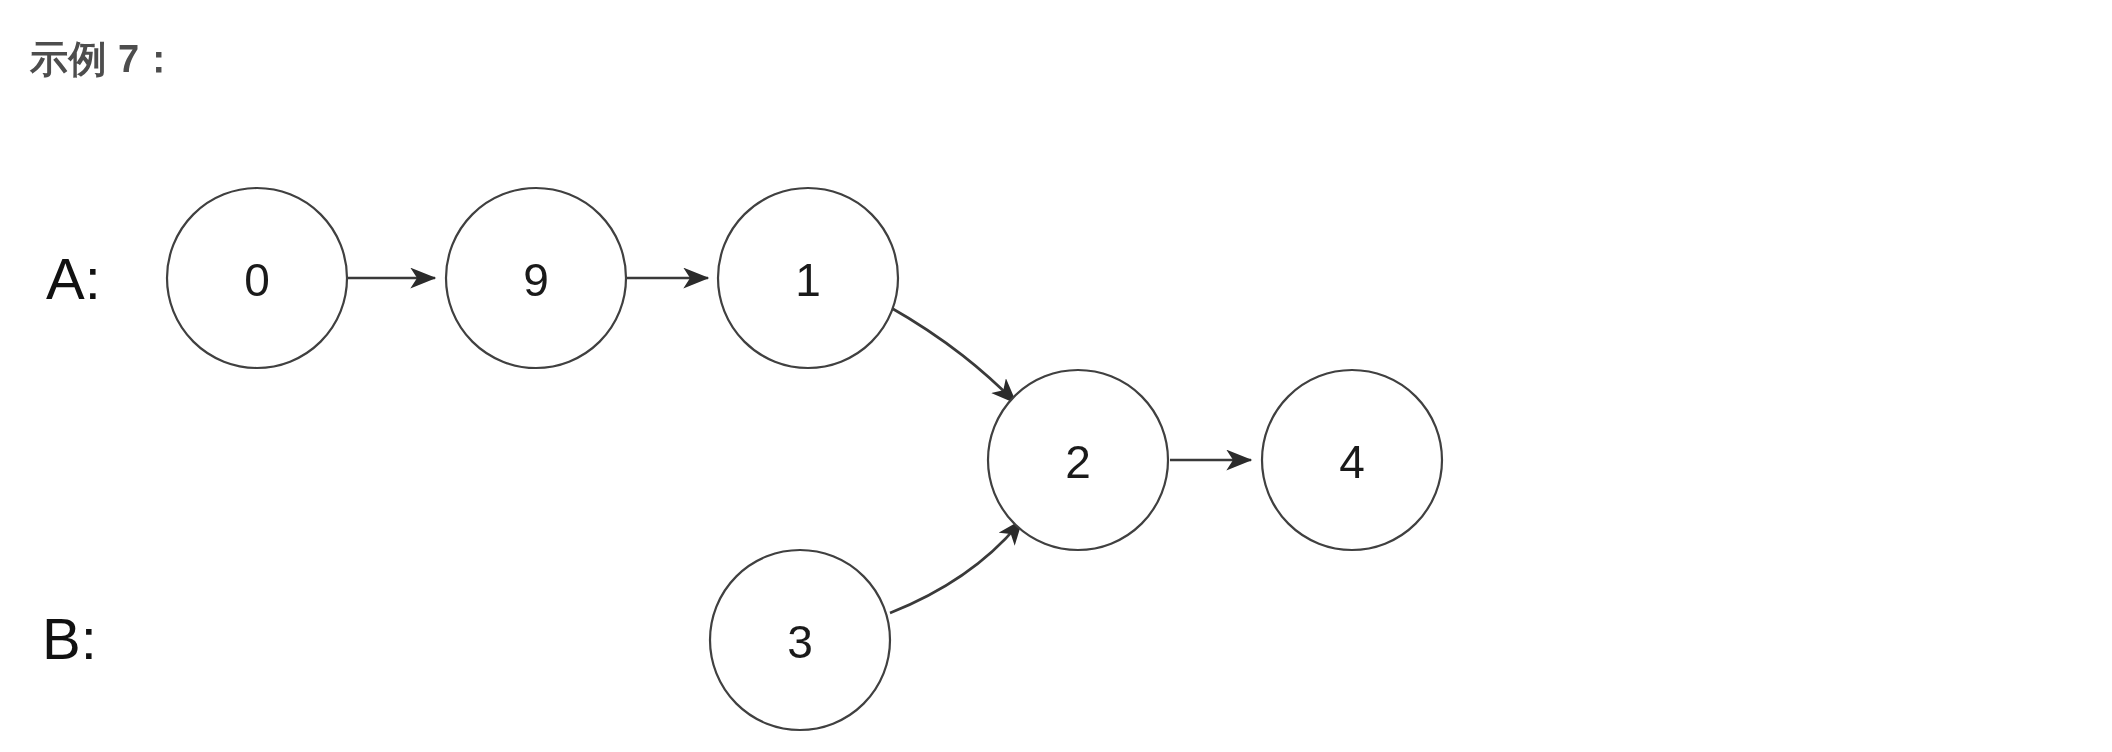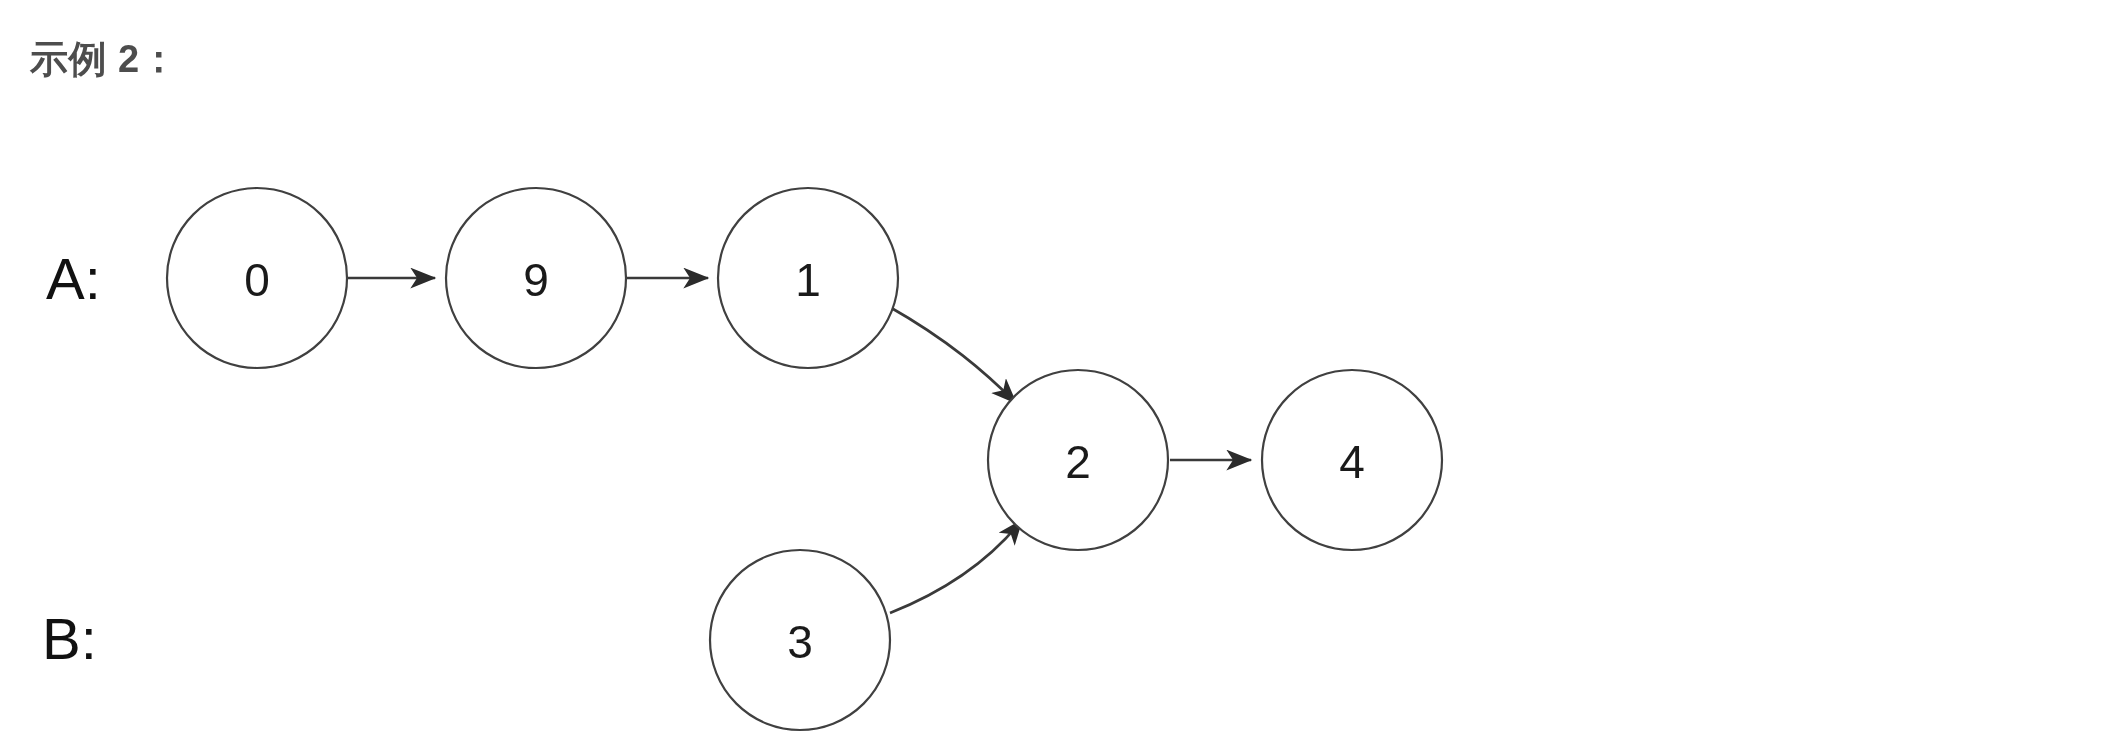--- a/index.html
+++ b/index.html
@@ -59,21 +59,21 @@
     font-size: 58px;
     fill: #111111;
     dominant-baseline: central;
   }
 </style>
 </head>
 <body>
 
 <div id="page">
 
-  <div id="example-title">示例 2：</div>
+  <div id="example-title">示例 7：</div>
 
   <svg id="diagram-svg" viewBox="0 0 2112 752">
 
     <defs>
       <marker id="arrowhead" markerWidth="11" markerHeight="11" refX="9.5" refY="4" orient="auto" markerUnits="strokeWidth">
         <path d="M0,0 L10,4 L0,8 L2.6,4 Z" fill="#2b2b2b"></path>
       </marker>
     </defs>
 
     <text class="row-label" x="46" y="278">A:</text>

